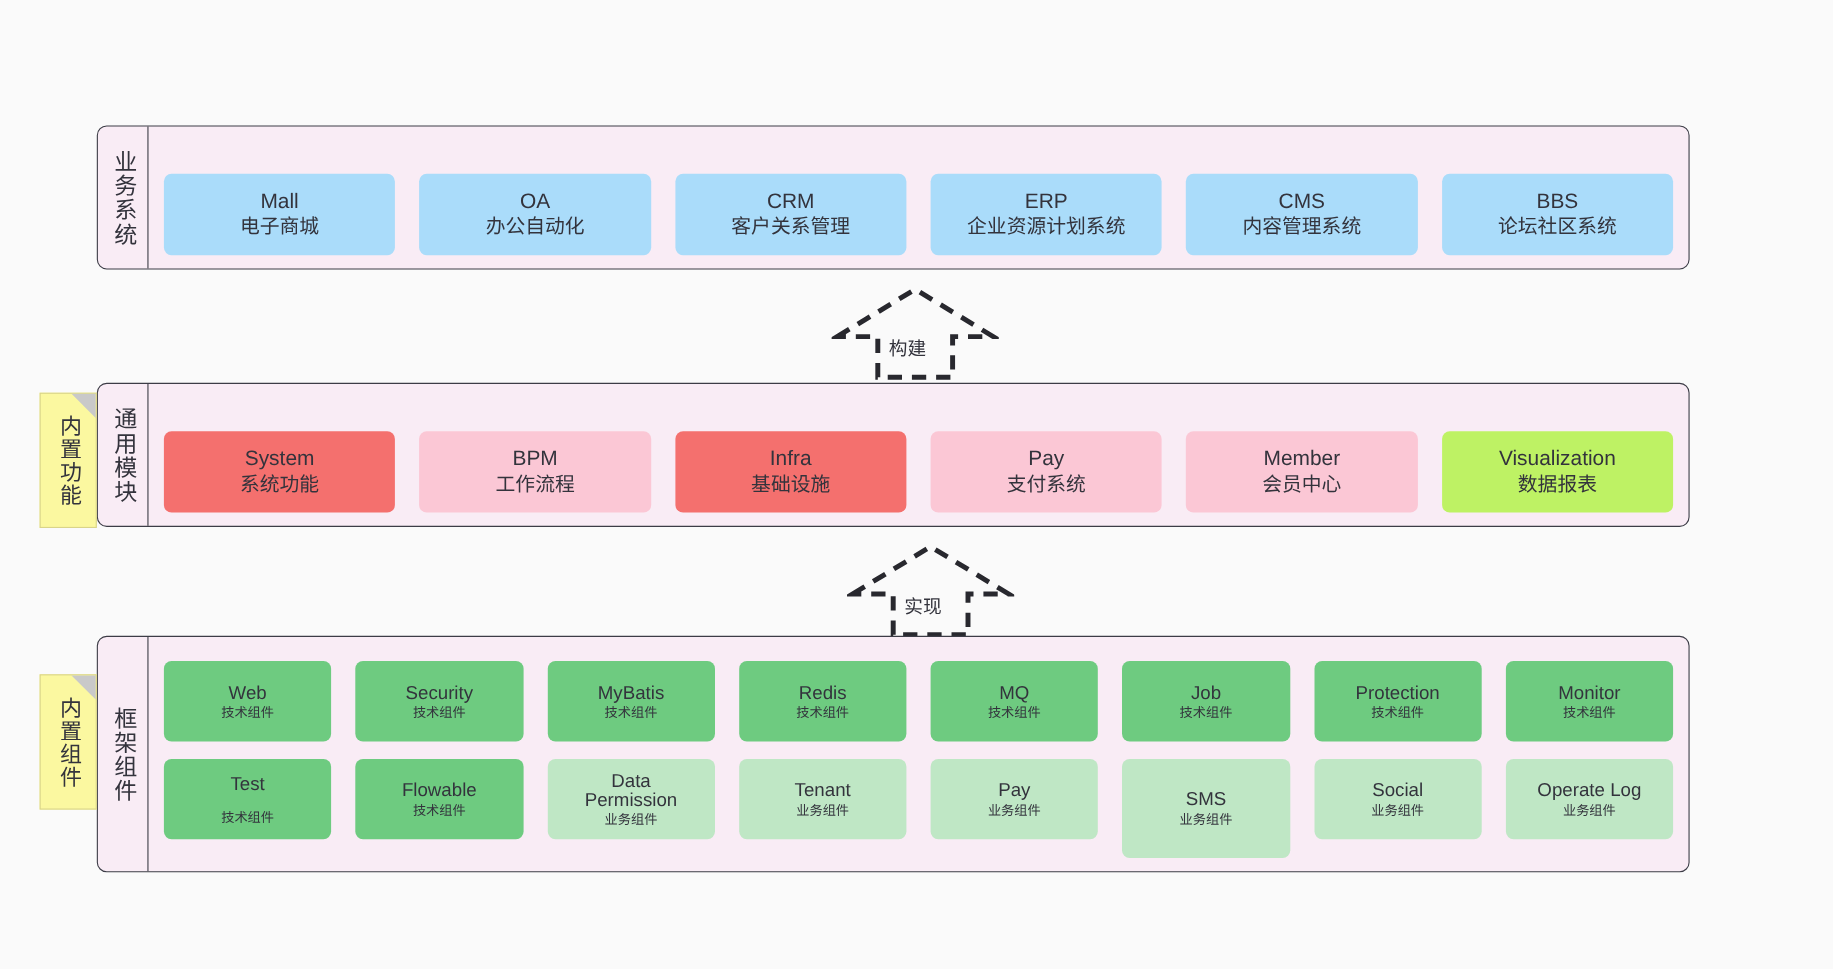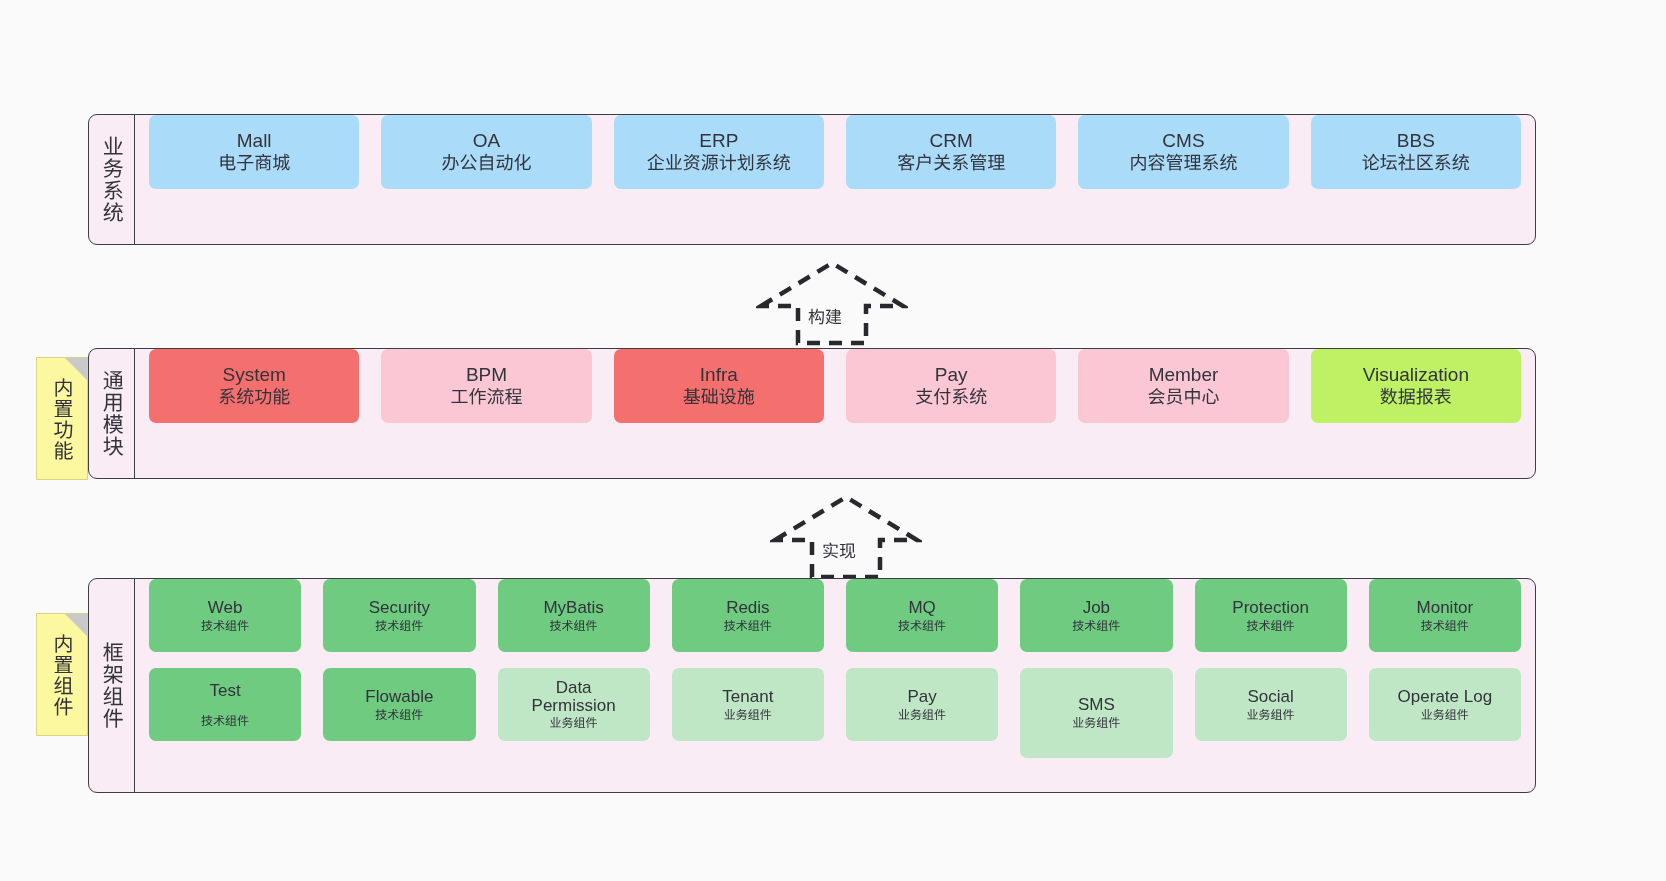--- a/index.html
+++ b/index.html
@@ -40,23 +40,23 @@
     writing-mode: vertical-rl;
     text-orientation: upright;
     letter-spacing: 1px;
     white-space: nowrap;
     user-select: none;
   }
   .layer-body {
     flex: 1 1 auto;
     display: flex;
     flex-direction: column;
-    justify-content: flex-start;
+    justify-content: flex-end;
     gap: 18px;
-    padding: 0 14px;
+    padding: 12px 14px;
   }
   .row {
     display: flex;
     gap: 22px;
   }
   .row.eight > .card { flex: 1 1 0; }
   .row.six > .card { flex: 1 1 0; }
 
   
   .card {
@@ -132,26 +132,26 @@
       <div class="row six">
         <div class="card c-blue" style="height: 74px; background: rgb(170, 220, 250);">
           <span class="t1">Mall</span>
           <span class="t2">电子商城</span>
         </div>
         <div class="card c-blue" style="height: 74px; background: rgb(170, 220, 250);">
           <span class="t1">OA</span>
           <span class="t2">办公自动化</span>
         </div>
         <div class="card c-blue" style="height: 74px; background: rgb(170, 220, 250);">
+          <span class="t1">CRM</span>
+          <span class="t2">客户关系管理</span>
+        </div>
+        <div class="card c-blue" style="height: 74px; background: rgb(170, 220, 250);">
           <span class="t1">ERP</span>
           <span class="t2">企业资源计划系统</span>
-        </div>
-        <div class="card c-blue" style="height: 74px; background: rgb(170, 220, 250);">
-          <span class="t1">CRM</span>
-          <span class="t2">客户关系管理</span>
         </div>
         <div class="card c-blue" style="height: 74px; background: rgb(170, 220, 250);">
           <span class="t1">CMS</span>
           <span class="t2">内容管理系统</span>
         </div>
         <div class="card c-blue" style="height: 74px; background: rgb(170, 220, 250);">
           <span class="t1">BBS</span>
           <span class="t2">论坛社区系统</span>
         </div>
       </div>

